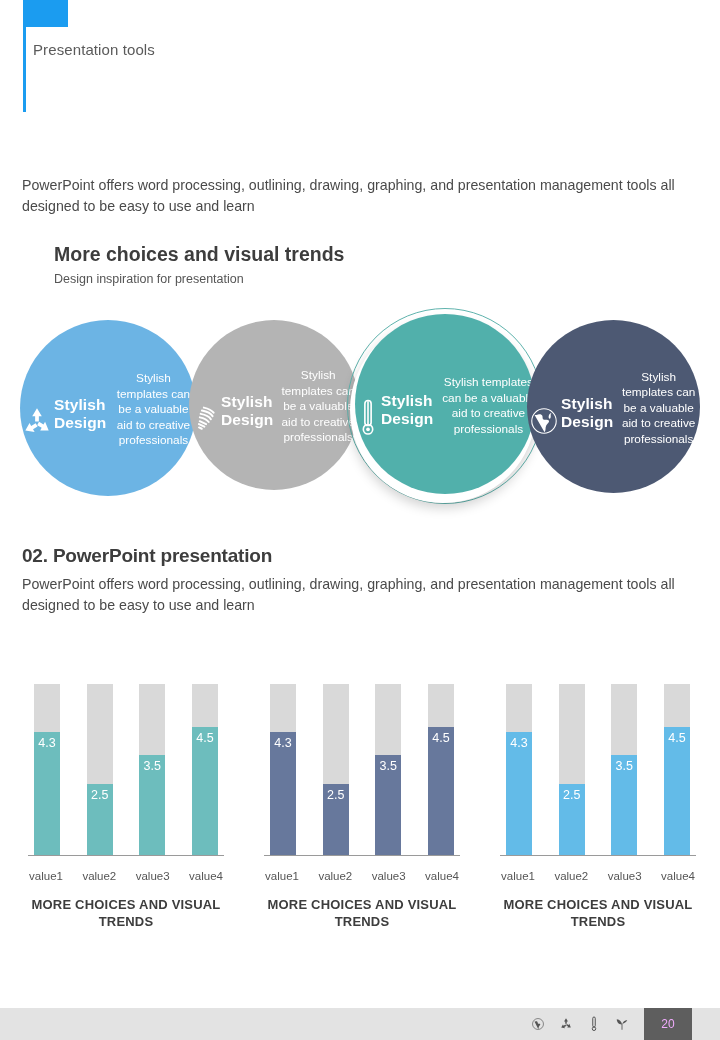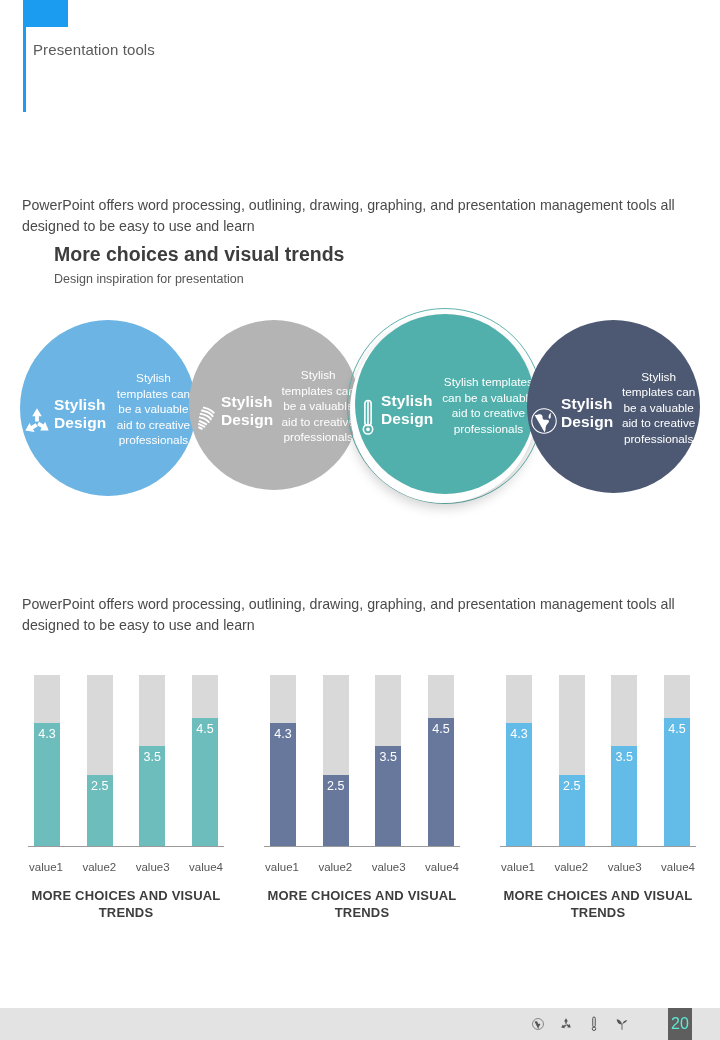--- a/index.html
+++ b/index.html
@@ -12,21 +12,21 @@
   .slide { position: relative; width: 720px; height: 1040px; background:#fff; }
 
   
   .accent-block { position:absolute; left:23px; top:0; width:45px; height:27px; background:#1b9cf0; }
   .accent-line  { position:absolute; left:23px; top:27px; width:3px; height:85px; background:#1b9cf0; }
   .eyebrow { position:absolute; left:33px; top:41px; font-size:15px; color:#5a5a5a; letter-spacing:0.1px;}
   .main-title { position:absolute; left:31px; top:61px; font-size:45px; font-weight:bold; color:#3d3d3d; letter-spacing:-0.5px; }
 
   
   .sec-title { position:absolute; left:22px; font-size:19px; font-weight:bold; color:#3d3d3d; letter-spacing:-0.2px;}
-  .sec-body  { position:absolute; left:22px; width:682px; font-size:14.2px; line-height:21px; color:#4a4a4a;margin-top:20px; }
+  .sec-body  { position:absolute; left:22px; width:682px; font-size:14.2px; line-height:21px; color:#4a4a4a; }
   #sec1-title { top:146px; }
   #sec1-body  { top:175px; }
   #sec2-title { top:545px; }
   #sec2-body  { top:574px; }
 
   .sub-title { position:absolute; left:54px; top:243px; font-size:19.5px; font-weight:bold; color:#3d3d3d;}
   .sub-sub   { position:absolute; left:54px; top:272px; font-size:12.5px; color:#555; }
 
   
   .circles { position:absolute; left:0; top:300px; width:720px; height:230px; }
@@ -41,43 +41,43 @@
 
   .c3-wrap { position:absolute; left:347px; top:8px; width:196px; height:206px; }
   .c3-ring { position:absolute; left:0; top:0; width:196px; height:196px; border-radius:50%;
              border:1px solid #5fb3ad; }
   .c3-shadow { position:absolute; left:3px; top:9px; width:186px; height:186px; border-radius:50%;
                background:#ffffff; box-shadow:0 5px 12px rgba(0,0,0,0.18); }
   .c3 { position:absolute; left:8px; top:6px; width:180px; height:180px; background:#51b0ab; }
 
   
   .charts { position:absolute; left:0; top:660px; width:720px; height:270px; }
-  .chart { position:absolute; top:4px; width:236px; height:265px; }
+  .chart { position:absolute; top:13px; width:236px; height:265px; }
   .chart.k0 { left:8px; }
   .chart.k1 { left:244px; }
   .chart.k2 { left:480px; }
 
   .plot { position:relative; height:182px; margin:0 26px; display:flex; align-items:flex-end;
           justify-content:space-between; }
   .barwrap { position:relative; width:26px; height:171px; background:#d9d9d9; }
   .barfill { position:absolute; left:0; bottom:0; width:100%; }
   .barval { position:absolute; left:0; width:100%; text-align:center; color:#fff; font-size:12.5px;
             top:4px; }
   .axis { height:1px; background:#9a9a9a; margin:0 20px; }
   .xlabels { display:flex; justify-content:space-between; margin:6px 14px 0 14px; }
   .xlabels span { font-size:11.5px; color:#555; width:48px; text-align:center;margin-top:8px; }
   .chart-caption { margin-top:14px; text-align:center; font-size:13px; font-weight:bold;
                    color:#3d3d3d; line-height:17px; letter-spacing:0.2px;}
 
   
   .footer { position:absolute; left:0; bottom:0; width:720px; height:32px; background:#e3e3e3; }
   .footer-icons { position:absolute; right:90px; top:0; height:32px; display:flex; align-items:center; gap:12px; }
   .footer-icons .fi { width:16px; height:16px; display:flex; align-items:center; justify-content:center; }
-  .pagebox { position:absolute; right:28px; top:0; width:24px; height:32px; background:#5e5e5e;
-             color:#5eead4; font-size:16px; display:flex; align-items:center; justify-content:center; }
+  .pagebox { position:absolute; right:28px; top:0; width:48px; height:32px; background:#5e5e5e;
+             color:#f0abfc; font-size:12px; display:flex; align-items:center; justify-content:center; }
 </style>
 </head>
 <body>
 
 <div class="slide">
 
   <div class="accent-block"></div>
   <div class="accent-line"></div>
   <div class="eyebrow">Presentation tools</div>
 
@@ -141,20 +141,21 @@
           <circle cx="32" cy="32" r="23"></circle>
           <path d="M14 20 C20 22, 22 18, 27 20 C31 22, 28 27, 31 29 C34 31, 39 28, 41 31 C43 34, 38 37, 36 41 C34 45, 36 50, 33 53" fill="#ffffff" stroke="none"></path>
           <path d="M46 17 C43 20, 46 24, 44 27 C42 29, 40 26, 41 22 C42 19, 44 17, 46 17 Z" fill="#ffffff" stroke="none"></path>
         </svg>
       </div>
       <div class="ctitle">Stylish Design</div>
       <div class="cdesc">Stylish templates can be a valuable aid to creative professionals</div>
     </div>
   </div>
 
+  <div class="sec-title" id="sec2-title">02. PowerPoint presentation</div>
   <div class="sec-body" id="sec2-body">PowerPoint offers word processing, outlining, drawing, graphing, and presentation management tools all designed to be easy to use and learn</div>
 
   <div class="charts" id="charts">
       <div class="chart k0">
         <div class="plot">
           <div class="barwrap" style="background: rgb(217, 217, 217);">
             <div class="barfill" style="height: 71.6667%; background: rgb(109, 189, 189);">
               <div class="barval">4.3</div>
             </div>
           </div>

